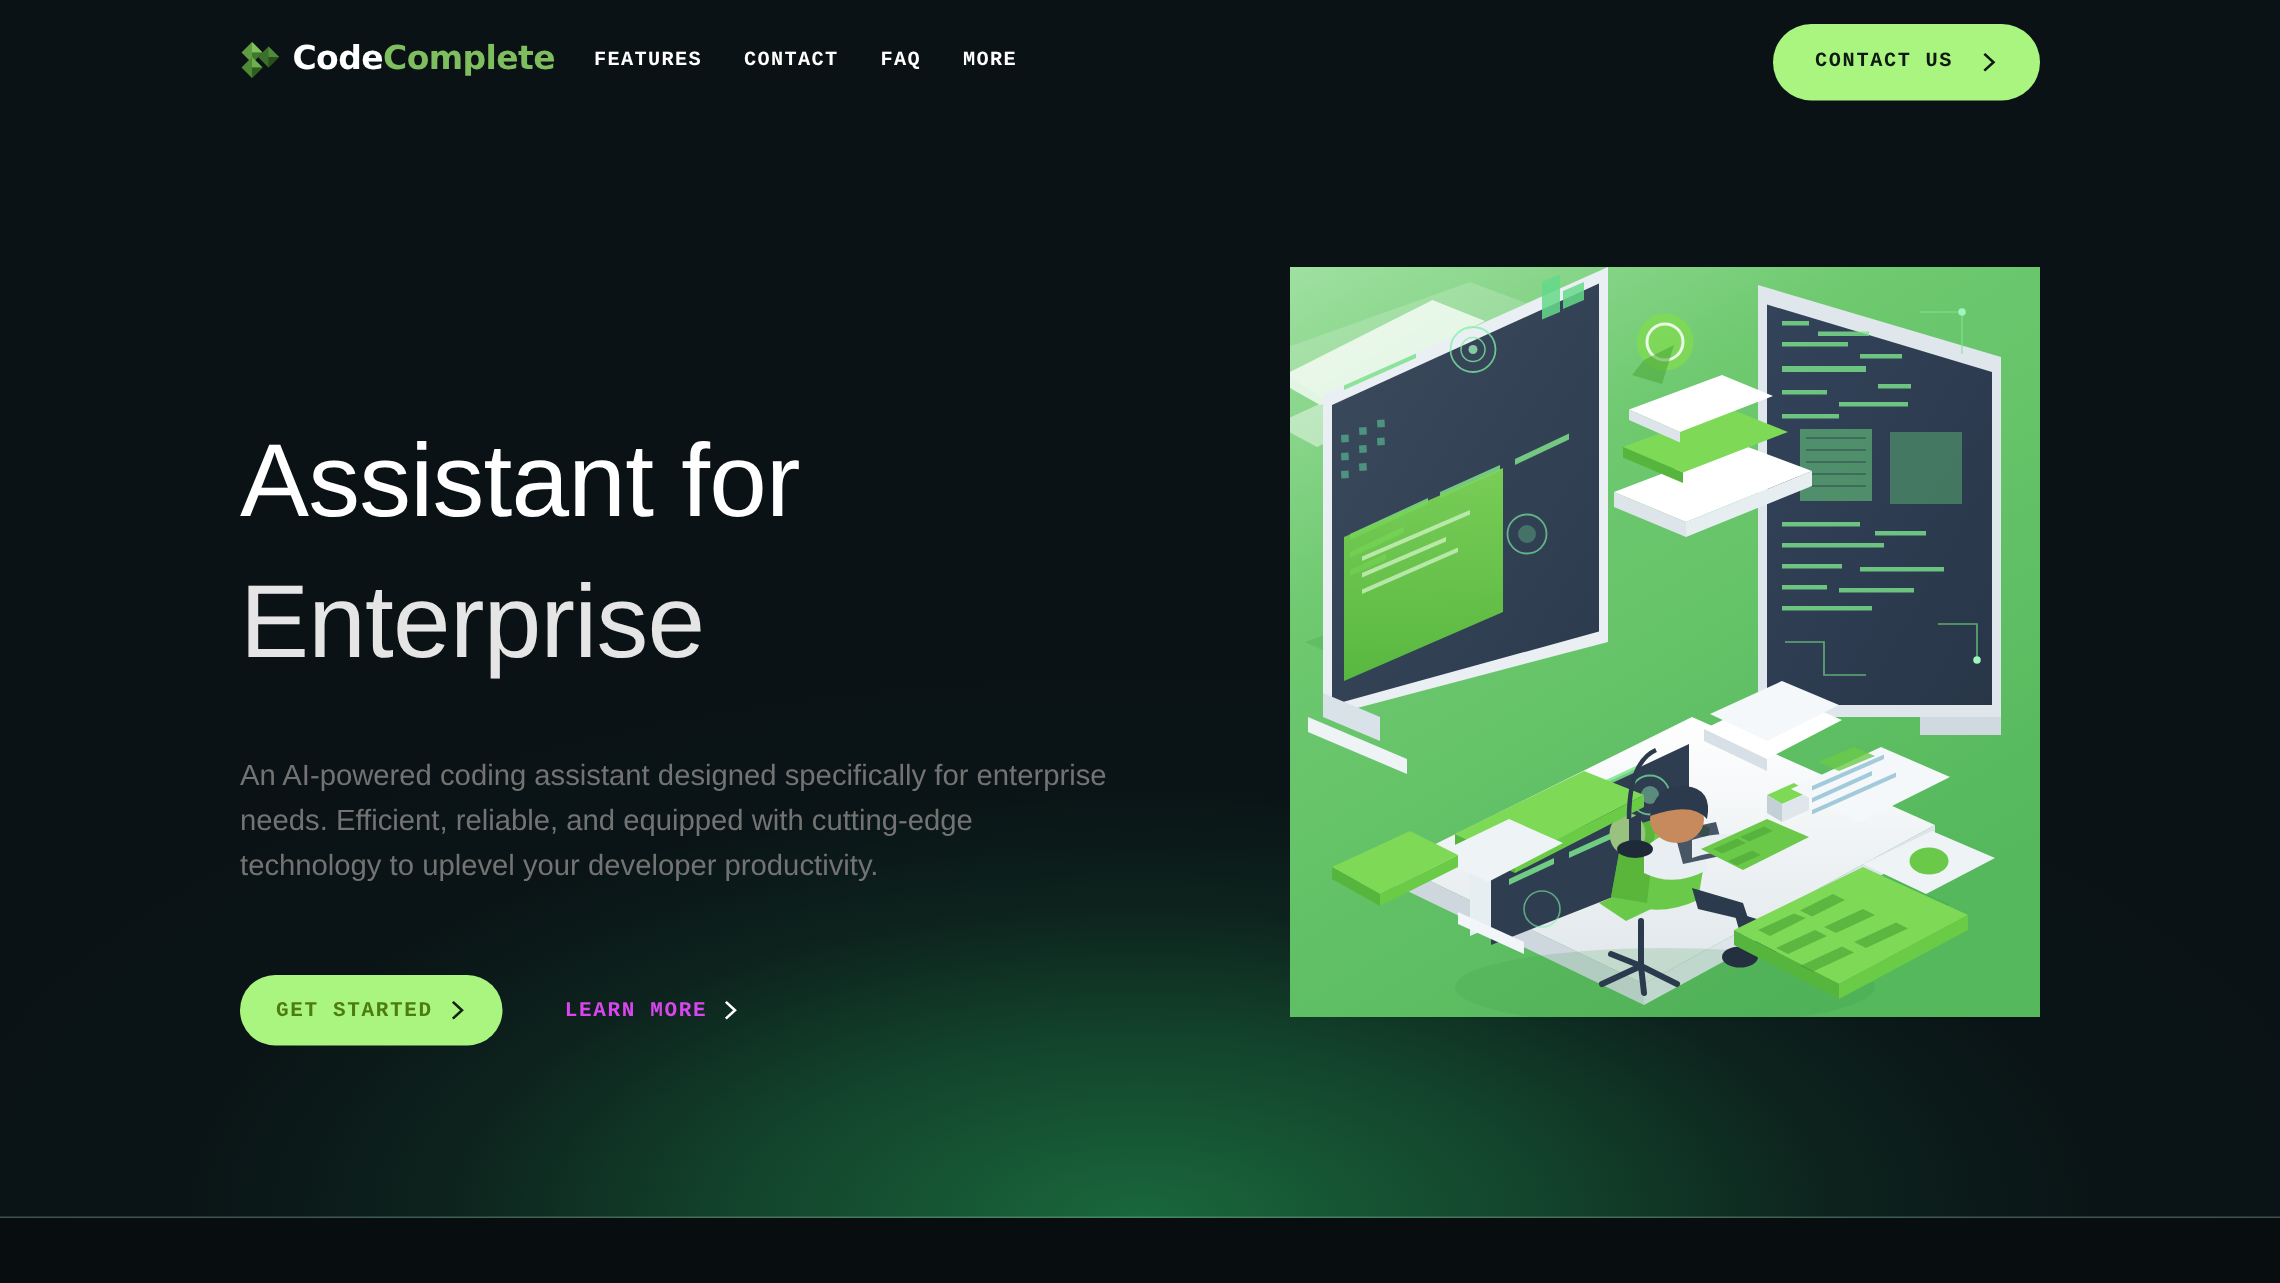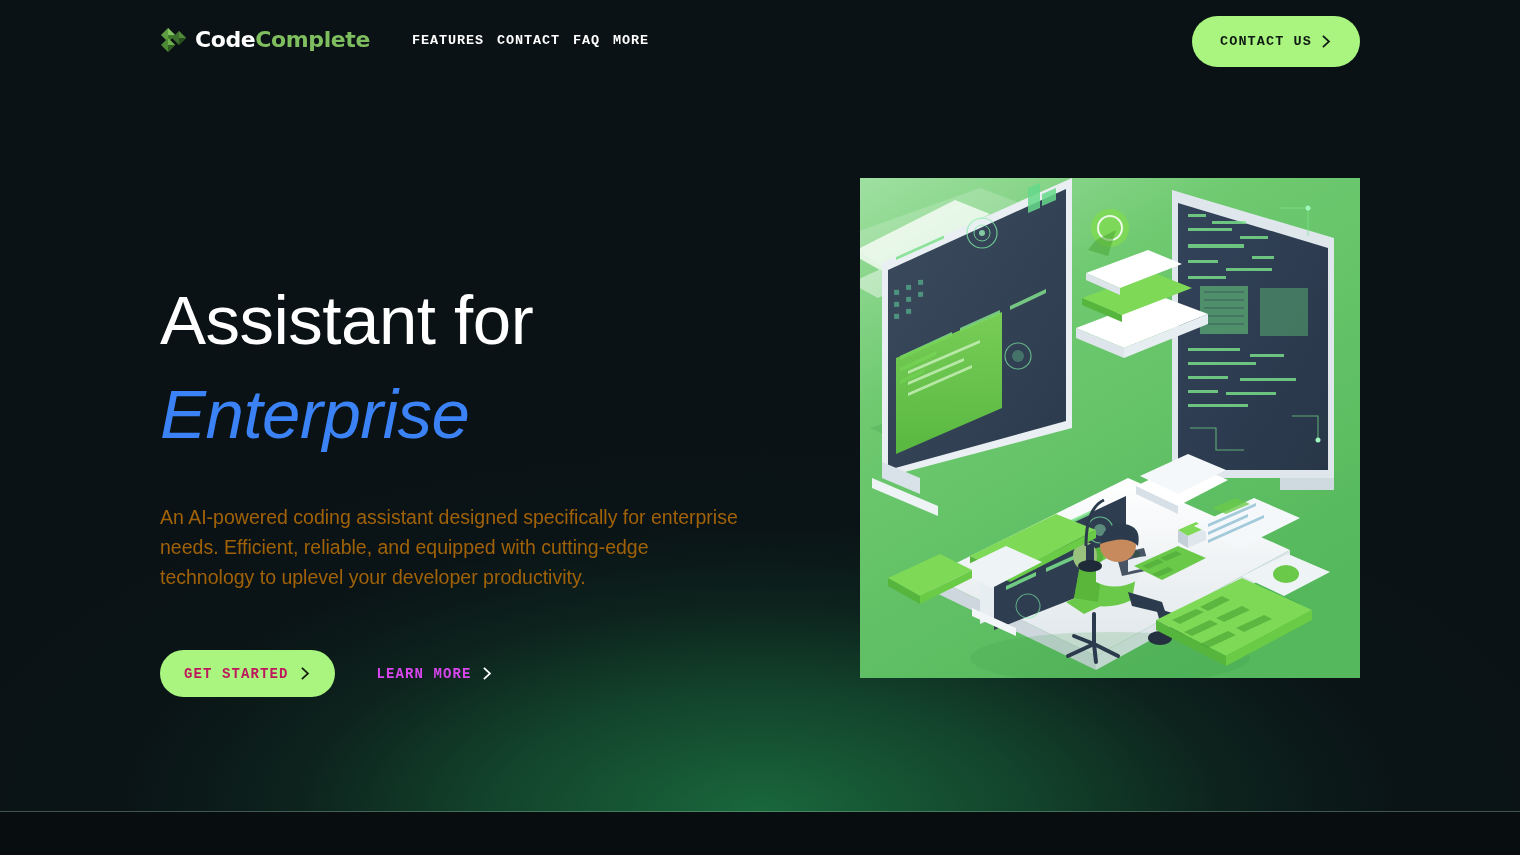--- a/index.html
+++ b/index.html
@@ -51,68 +51,68 @@
   .brand-mark { width:28px; height:28px; display:block; }
   .brand-text {
     font-family:"DejaVu Sans", sans-serif;
     font-size:22px; font-weight:bold; letter-spacing:-0.4px;
     line-height:1; white-space:nowrap;
   }
   .brand-code { color:#ffffff; }
   .brand-complete { color:#7fbe5e; }
 
   .nav {
-    position:absolute; left:412px; top:33px;
-    display:flex; align-items:flex-start; gap:13px;
+    position:absolute; left:396px; top:33px;
+    display:flex; align-items:flex-start; gap:28px;
   }
   .nav a {
     font-family:"Liberation Mono", monospace;
     font-size:13.5px; font-weight:bold; letter-spacing:0.9px;
     color:#ffffff; text-decoration:none; white-space:nowrap;
   }
 
   .contact-btn {
     position:absolute; right:160px; top:16px;
     height:51px; padding:0 28px;
-    display:flex; align-items:center; gap:9px;
+    display:flex; align-items:center; gap:19px;
     background:#a9f57f; border:none; border-radius:26px;
     cursor:pointer;
   }
   .contact-btn .lbl {
     font-family:"Liberation Mono", monospace;
     font-size:13.5px; font-weight:bold; letter-spacing:1.1px;
     color:#0f1a12; white-space:nowrap;
   }
   .chev { display:block; }
 
   
   .hero-copy { position:absolute; left:160px; top:180px; width:620px; z-index:10; }
   .headline {
     font-family:"Liberation Sans", sans-serif;
     font-size:69px; font-weight:normal; line-height:1.36;
     color:#ffffff; letter-spacing:-0.5px;
   }
-  .headline .accent { color:#3b82f6;font-style:italic; }
+  .headline .accent { color:#e5e5e5; }
   .subcopy {
     margin-top:42px; width:580px;
     font-family:"Liberation Sans", sans-serif;
-    font-size:19.5px; line-height:1.52; color:#a16207;
+    font-size:19.5px; line-height:1.52; color:#737373;
   }
   .cta-row {
     margin-top:58px; display:flex; align-items:center; gap:42px;
   }
   .btn-primary {
     height:47px; padding:0 24px;
     display:flex; align-items:center; gap:11px;
     background:#a9f57f; border:none; border-radius:24px; cursor:pointer;
   }
   .btn-primary .lbl {
     font-family:"Liberation Mono", monospace;
     font-size:14px; font-weight:bold; letter-spacing:1.1px;
-    color:#be185d; white-space:nowrap;
+    color:#4d7c0f; white-space:nowrap;
   }
   .btn-link {
     background:none; border:none; cursor:pointer;
     display:flex; align-items:center; gap:10px; padding:0;
   }
   .btn-link .lbl {
     font-family:"Liberation Mono", monospace;
     font-size:14px; font-weight:bold; letter-spacing:1.1px;
     color:#d946ef; white-space:nowrap;
   }

